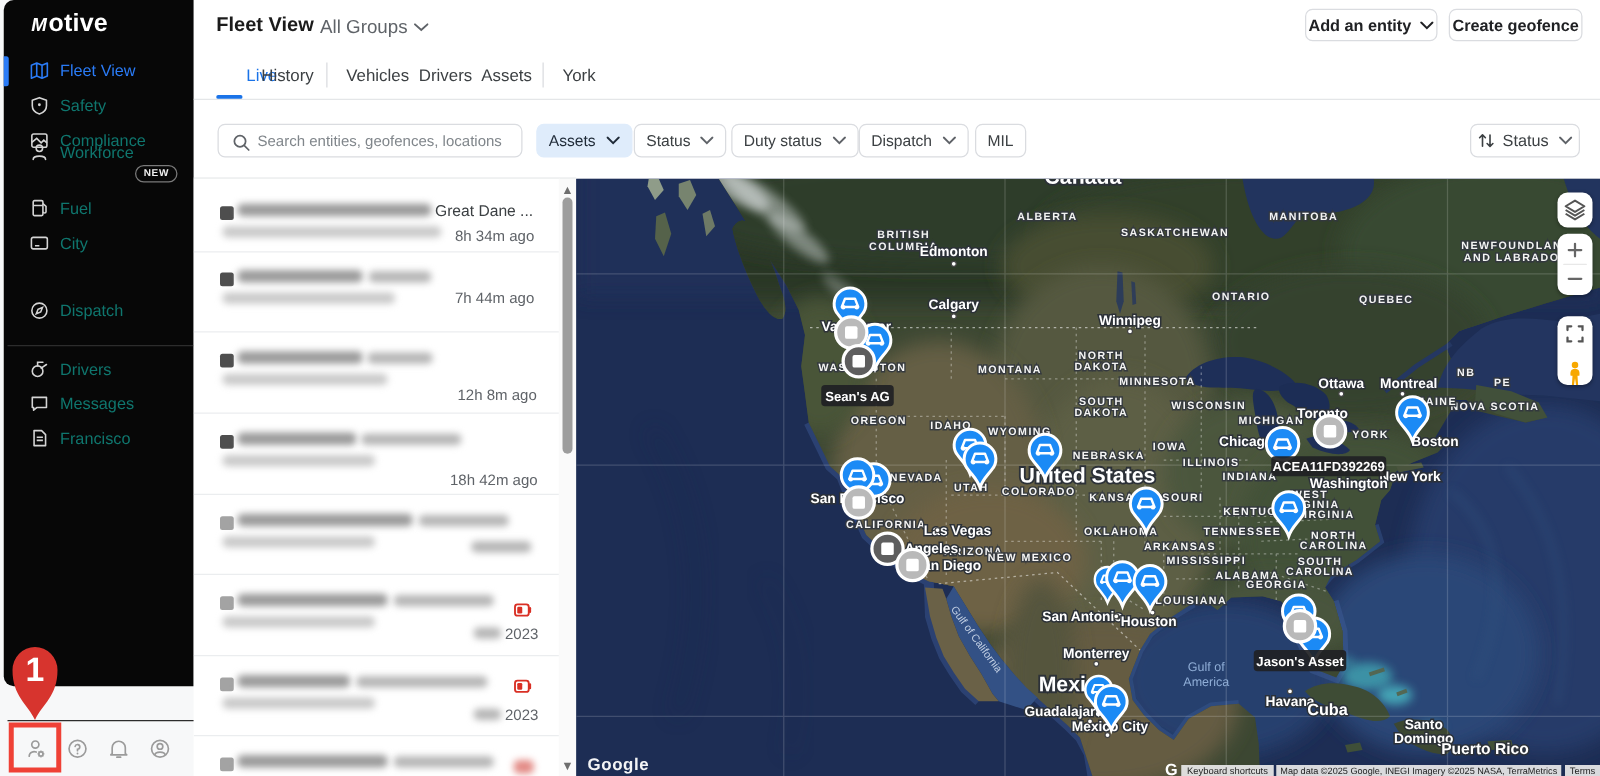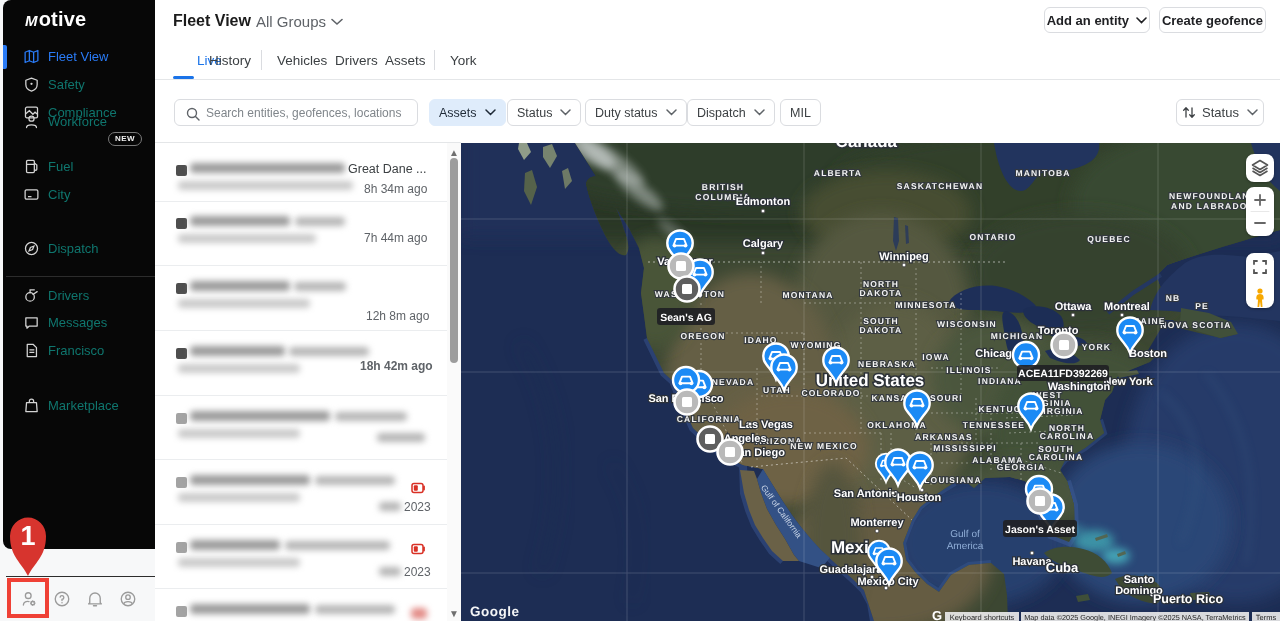--- a/index.html
+++ b/index.html
@@ -133,27 +133,20 @@
           <path d="M4 5.5 L20 5.5 L20 17 L9 17 L5.5 20 L5.5 17 L4 17 Z" stroke-linejoin="round"></path>
         </svg>
         <span class="t">Messages</span>
       </div>
     <div class="mi" style="top:336.5px;">
         <svg viewBox="0 0 24 24" fill="none" stroke="#d4d4d4" stroke-width="1.8">
           <path d="M6 3.5 L14.5 3.5 L19 8 L19 20.5 L6 20.5 Z" stroke-linejoin="round"></path>
           <path d="M9 11 L16 11 M9 14.5 L16 14.5"></path>
         </svg>
         <span class="t">Francisco</span>
-      </div>
-    <div class="mi" style="top:391.5px;">
-        <svg viewBox="0 0 24 24" fill="none" stroke="#d4d4d4" stroke-width="1.8">
-          <path d="M5 8 L19 8 L20 20.5 L4 20.5 Z" stroke-linejoin="round"></path>
-          <path d="M9 8 L9 6 A3 3 0 0 1 15 6 L15 8"></path>
-        </svg>
-        <span class="t">Marketplace</span>
       </div>
     <div id="newbadge">NEW</div>
     <div id="sidediv"></div>
     <div id="botdiv"></div>
     <svg class="bic" style="left:17px;" viewBox="0 0 24 24" fill="none" stroke="#9b9b9b" stroke-width="1.8">
         <circle cx="11" cy="7.5" r="3.8"></circle>
         <path d="M4.5 20 C4.5 15.5 9 14.5 12 15.5" stroke-linecap="round"></path>
         <circle cx="17" cy="17.5" r="2.2"></circle>
         <path d="M17 13.8 L17 15.3 M17 19.7 L17 21.2 M13.3 17.5 L14.8 17.5 M19.2 17.5 L20.7 17.5 M14.4 14.9 L15.5 16 M18.5 19 L19.6 20.1 M19.6 14.9 L18.5 16 M15.5 19 L14.4 20.1" stroke-width="1.4"></path>
       </svg>
@@ -236,21 +229,21 @@
       <div class="meta" style="left:209px;top:88px;text-align:right;">7h 44m ago</div>
       <div class="cb" style="top:140px;"></div>
       <div class="blob b-dark" style="left:35px;top:138px;width:100px;"></div>
       <div class="blob b-mid" style="left:139px;top:139px;width:52px;"></div>
       <div class="blob b-lt" style="left:23px;top:156px;width:132px;"></div>
       <div class="meta" style="left:211px;top:166px;">12h 8m ago</div>
       <div class="cb" style="top:205px;"></div>
       <div class="blob b-dark" style="left:35px;top:203px;width:95px;"></div>
       <div class="blob b-mid" style="left:134px;top:204px;width:80px;"></div>
       <div class="blob b-lt" style="left:23px;top:221px;width:122px;"></div>
-      <div class="meta" style="left:205px;top:216px;font-weight:bold;">18h 42m ago</div>
+      <div class="meta" style="left:205px;top:234px;">18h 42m ago</div>
       <div class="cb lt" style="top:270px;"></div>
       <div class="blob b-dark" style="left:35px;top:268px;width:140px;"></div>
       <div class="blob b-mid" style="left:180px;top:269px;width:72px;"></div>
       <div class="blob b-lt" style="left:23px;top:286px;width:122px;"></div>
       <div class="blob b-mid" style="left:222px;top:290px;width:48px;"></div>
       <div class="cb lt" style="top:334px;"></div>
       <div class="blob b-dark" style="left:35px;top:332px;width:120px;"></div>
       <div class="blob b-mid" style="left:160px;top:333px;width:80px;"></div>
       <svg style="position:absolute;left:256px;top:339px;" width="15" height="12" viewBox="0 0 15 12">
           <rect x="1" y="1.5" width="11" height="9" rx="2" stroke="#d93025" stroke-width="1.5" fill="none"></rect>

